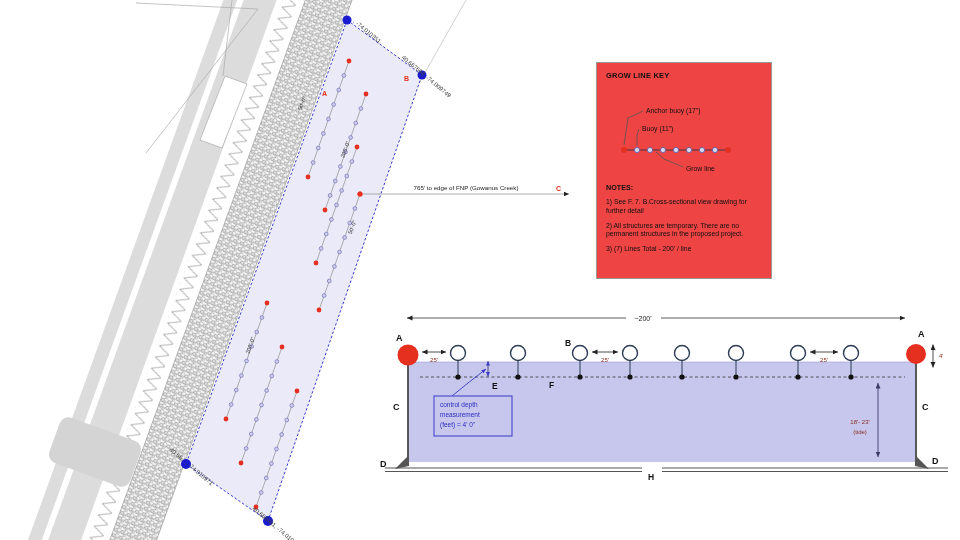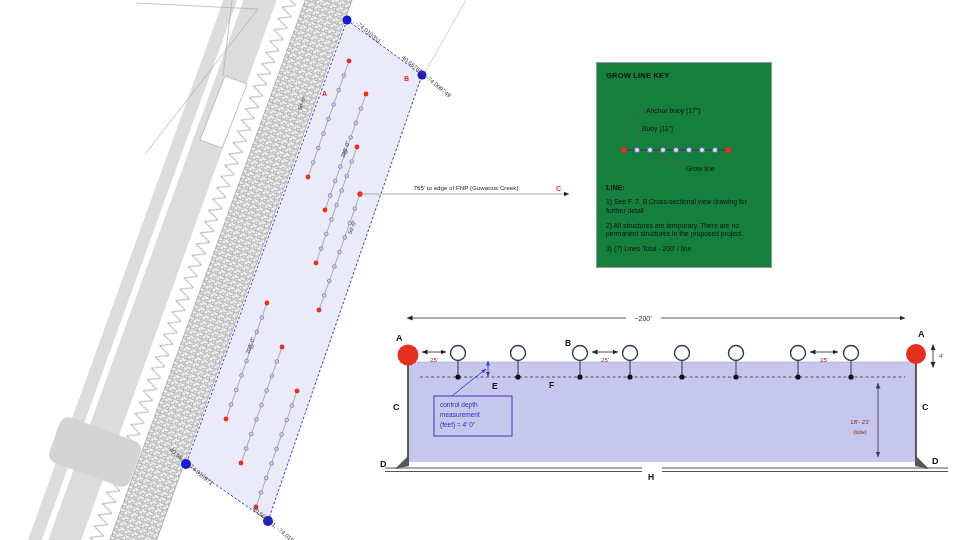--- a/index.html
+++ b/index.html
@@ -2,21 +2,21 @@
 <html><head>
 <meta charset="utf-8">
 <style>
   html,body{margin:0;padding:0;background:#fff;}
   body{width:960px;height:540px;overflow:hidden;font-family:"Liberation Sans",sans-serif;}
   .stage{position:relative;width:960px;height:540px;background:#fff;overflow:hidden;}
   svg.main{position:absolute;left:0;top:0;}
 
   
   .keybox{position:absolute;left:596px;top:62px;width:158px;border:1px solid #999;
-          background:#15803d;padding:8px 7px 13px 9px;}
+          background:#ef4444;padding:8px 7px 24px 9px;}
   .keytitle{font-size:7.5px;font-weight:bold;color:#111;letter-spacing:.2px;}
   .keydiag{display:block;margin-top:2px;}
   .notehead{font-size:7.2px;font-weight:bold;color:#111;margin:6px 0 0;}
   .note{font-size:6.8px;line-height:1.3;color:#111;margin:6px 0 0;}
 
   
   text{font-family:"Liberation Sans",sans-serif;}
   .kt{font-size:6.8px;fill:#111;}
   .ldr{fill:none;stroke:#555;stroke-width:.8;}
   .coord{font-size:6px;fill:#444;}
@@ -307,19 +307,19 @@
           <circle cx="57" cy="68" r="2.6"></circle>
       <circle cx="70" cy="68" r="2.6"></circle>
           <circle cx="83" cy="68" r="2.6"></circle>
           <circle cx="96" cy="68" r="2.6"></circle>
       <circle cx="109" cy="68" r="2.6"></circle>
     </g>
     <text class="kt" x="40" y="31">Anchor buoy (17")</text>
     <text class="kt" x="36" y="49">Buoy (11")</text>
     <text class="kt" x="80" y="89">Grow line</text>
   </svg>
-  <div class="notehead">LINE:</div>
+  <div class="notehead">NOTES:</div>
   <p class="note">1) See F. 7. B.Cross-sectional view drawing for further detail</p>
   <p class="note">2) All structures are temporary. There are no permanent structures in the proposed project.</p>
   <p class="note">3) (7) Lines Total - 200' / line</p>
 </div>
 
 </div>
 
 </body></html>

